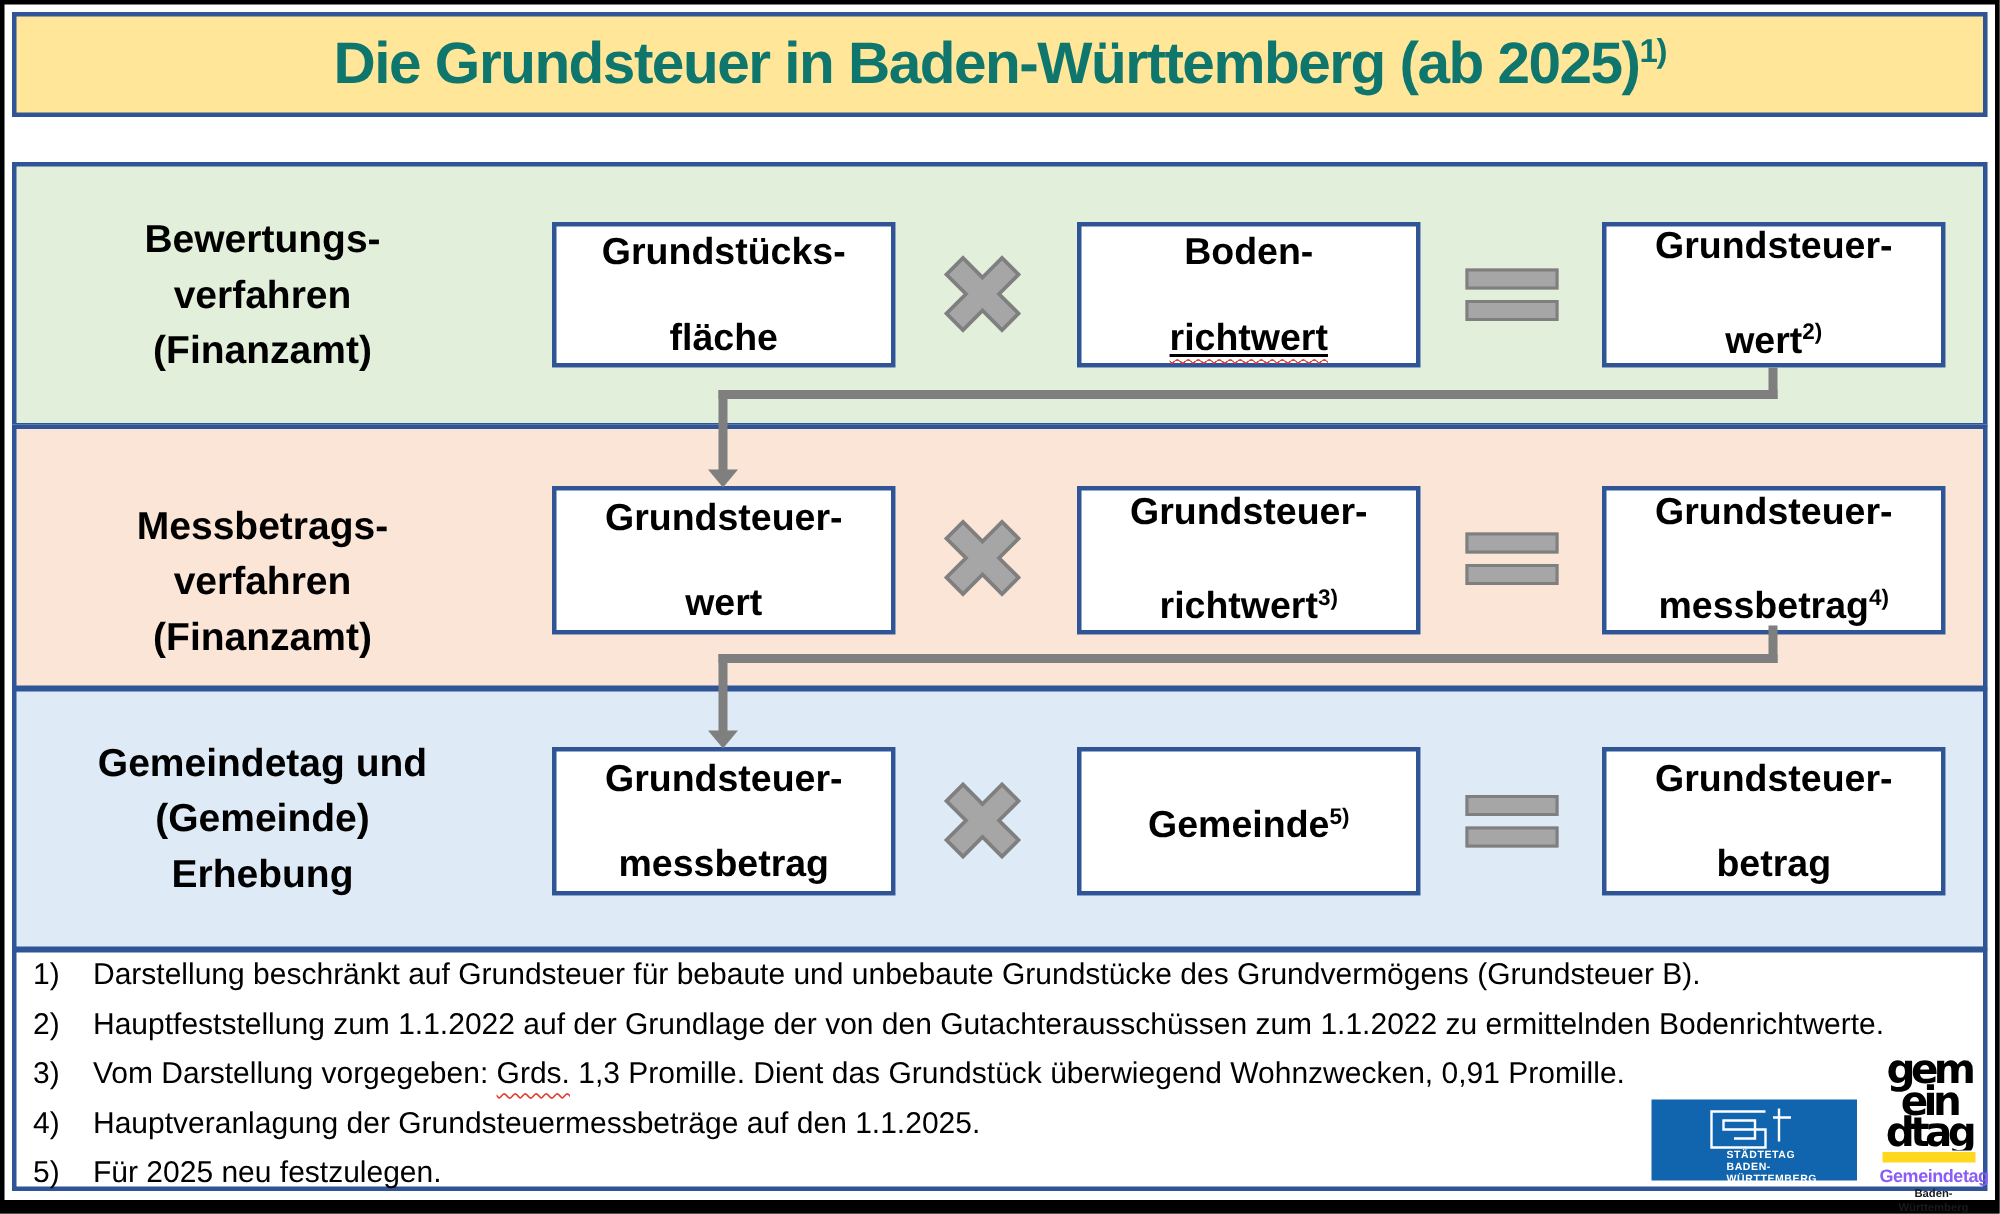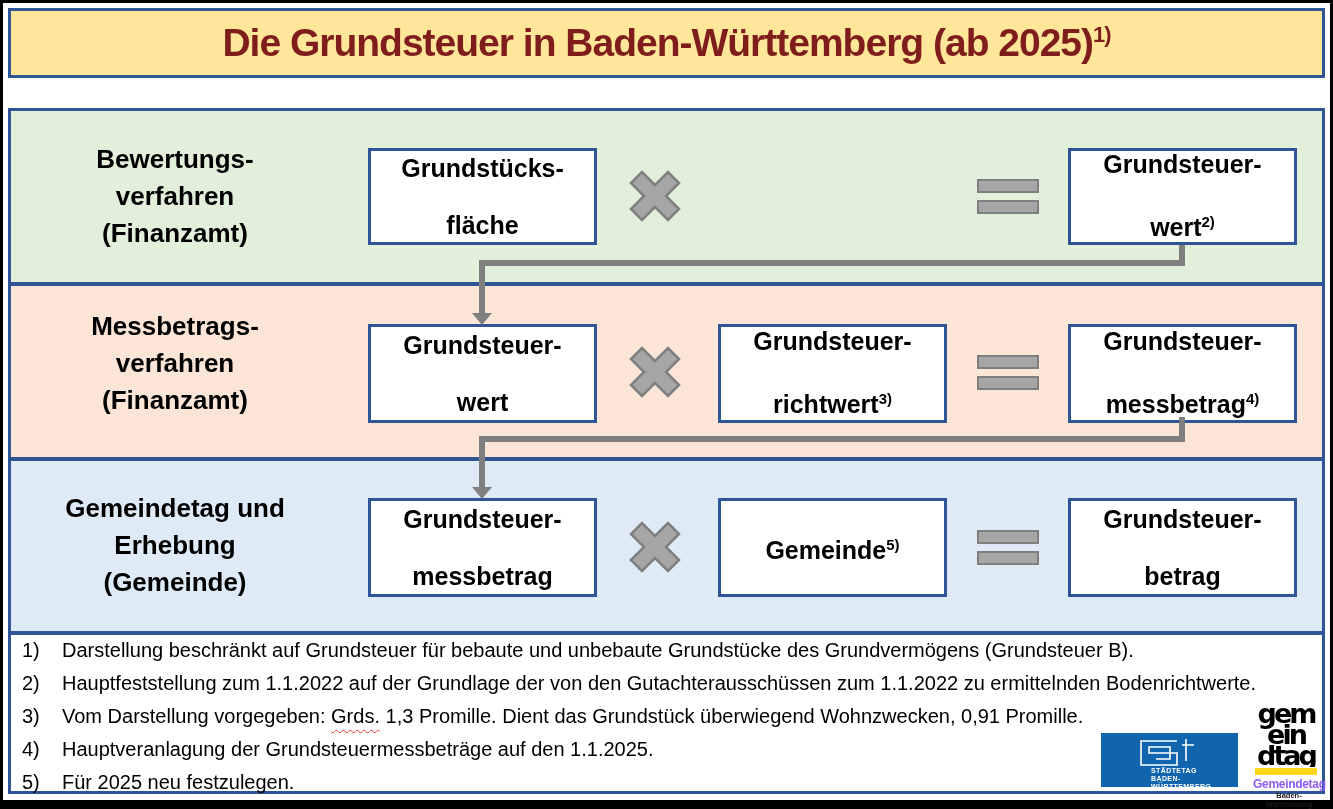--- a/index.html
+++ b/index.html
@@ -9,33 +9,33 @@
     --staedtetag_blue:#1164AE; --gemeindetag_yellow:#FFD71C;
   }
   html,body{margin:0;padding:0;}
   body{font-family:"Liberation Sans",sans-serif;background:#444;}
   .page{position:relative;width:1333px;height:809px;background:#000;overflow:hidden;}
   .canvas{position:absolute;left:3px;top:3px;width:1327px;height:797px;background:#fff;}
 
   .title-banner{position:absolute;left:8px;top:8px;width:1311px;height:64px;
     background:var(--title_bg);border:3px solid var(--border_blue);
     display:flex;align-items:center;justify-content:center;}
-  .title-banner .t{font-size:39px;font-weight:bold;color:#7f1d1d;letter-spacing:-1px;}
+  .title-banner .t{font-size:39px;font-weight:bold;color:#0f766e;letter-spacing:-1px;}
   .title-banner sup{font-size:22px;font-weight:bold;}
 
   .band{position:absolute;left:8px;width:1311px;border:3px solid var(--border_blue);}
   .band-1{top:108px;height:171px;background:var(--band_green);}
   .band-2{top:283px;height:171px;background:var(--band_peach);}
   .band-3{top:458px;height:170px;background:var(--band_blue);}
   .footer-box{position:absolute;left:8px;top:632px;width:1311px;height:156px;
     background:#fff;border:3px solid var(--border_blue);}
 
   .band-label{position:absolute;left:30px;width:290px;text-align:center;
     font-size:26px;font-weight:bold;color:#000;line-height:37px;}
-  .bl-1{top:141px;} .bl-2{top:308px;} .bl-3{top:490px;}
+  .bl-1{top:141px;} .bl-2{top:332px;} .bl-3{top:490px;}
 
   .wbox{position:absolute;width:223px;background:#fff;border:3px solid var(--border_blue);
     display:flex;flex-direction:column;align-items:center;justify-content:center;
     text-align:center;font-size:25px;font-weight:bold;color:#000;line-height:37px;gap:20px;}
   .row1{top:148px;height:91px;} .row2{top:324px;height:93px;} .row3{top:498px;height:93px;}
   .col1{left:368px;} .col2{left:718px;} .col3{left:1068px;}
   .wbox sup{font-size:15px;font-weight:bold;}
 
   .u-solid{text-decoration:underline solid #000;text-decoration-thickness:2px;text-underline-offset:3px;}
   .u-wavy{text-decoration:underline wavy #E03C31;text-decoration-thickness:1px;text-underline-offset:6px;}
@@ -93,27 +93,31 @@
     <div>verfahren</div>
     <div>(Finanzamt)</div>
   </div>
   <div class="band-label bl-2">
     <div>Messbetrags-</div>
     <div>verfahren</div>
     <div>(Finanzamt)</div>
   </div>
   <div class="band-label bl-3">
     <div>Gemeindetag und</div>
+    <div>(Gemeinde)</div>
     <div>Erhebung</div>
-    <div>(Gemeinde)</div>
   </div>
 
   <div class="wbox row1 col1">
     <div>Grundstücks-</div>
     <div>fläche</div>
+  </div>
+  <div class="wbox row1 col2">
+    <div>Boden-</div>
+    <div><span class="u-solid"><span class="u-wavy">richtwert</span></span></div>
   </div>
   <div class="wbox row1 col3">
     <div>Grundsteuer-</div>
     <div><span>wert</span><sup>2)</sup></div>
   </div>
 
   <div class="wbox row2 col1">
     <div>Grundsteuer-</div>
     <div>wert</div>
   </div>

